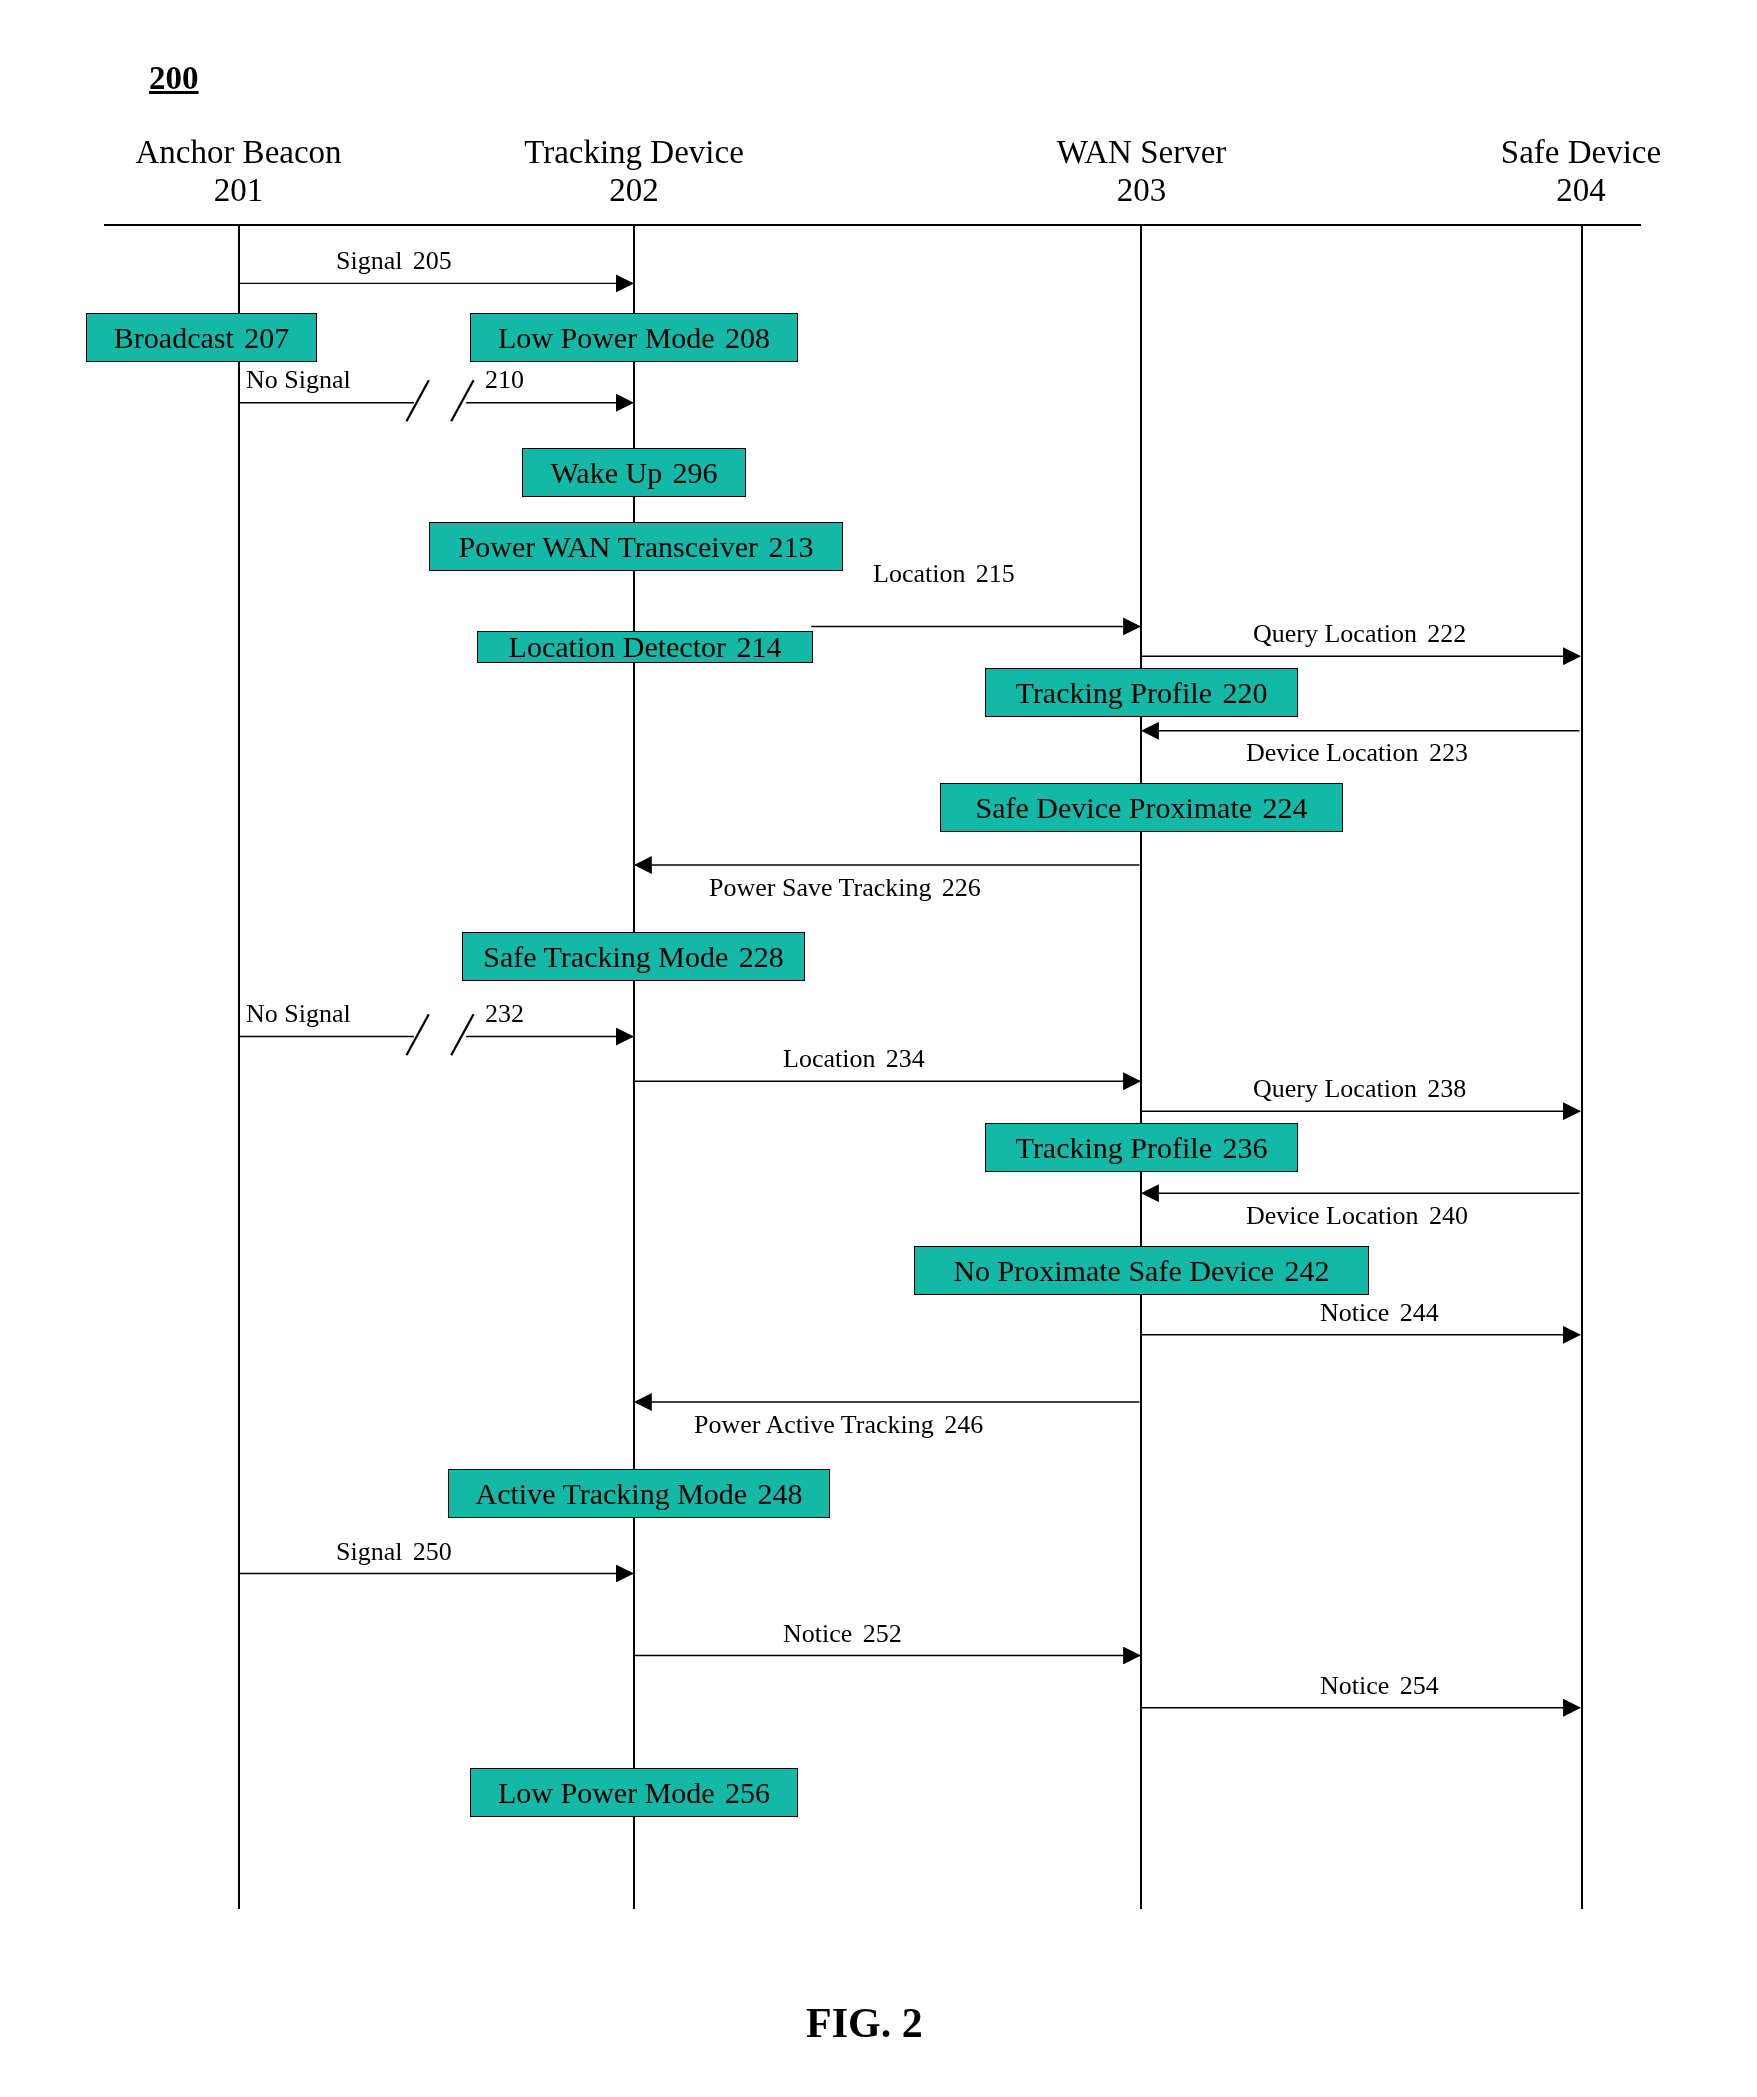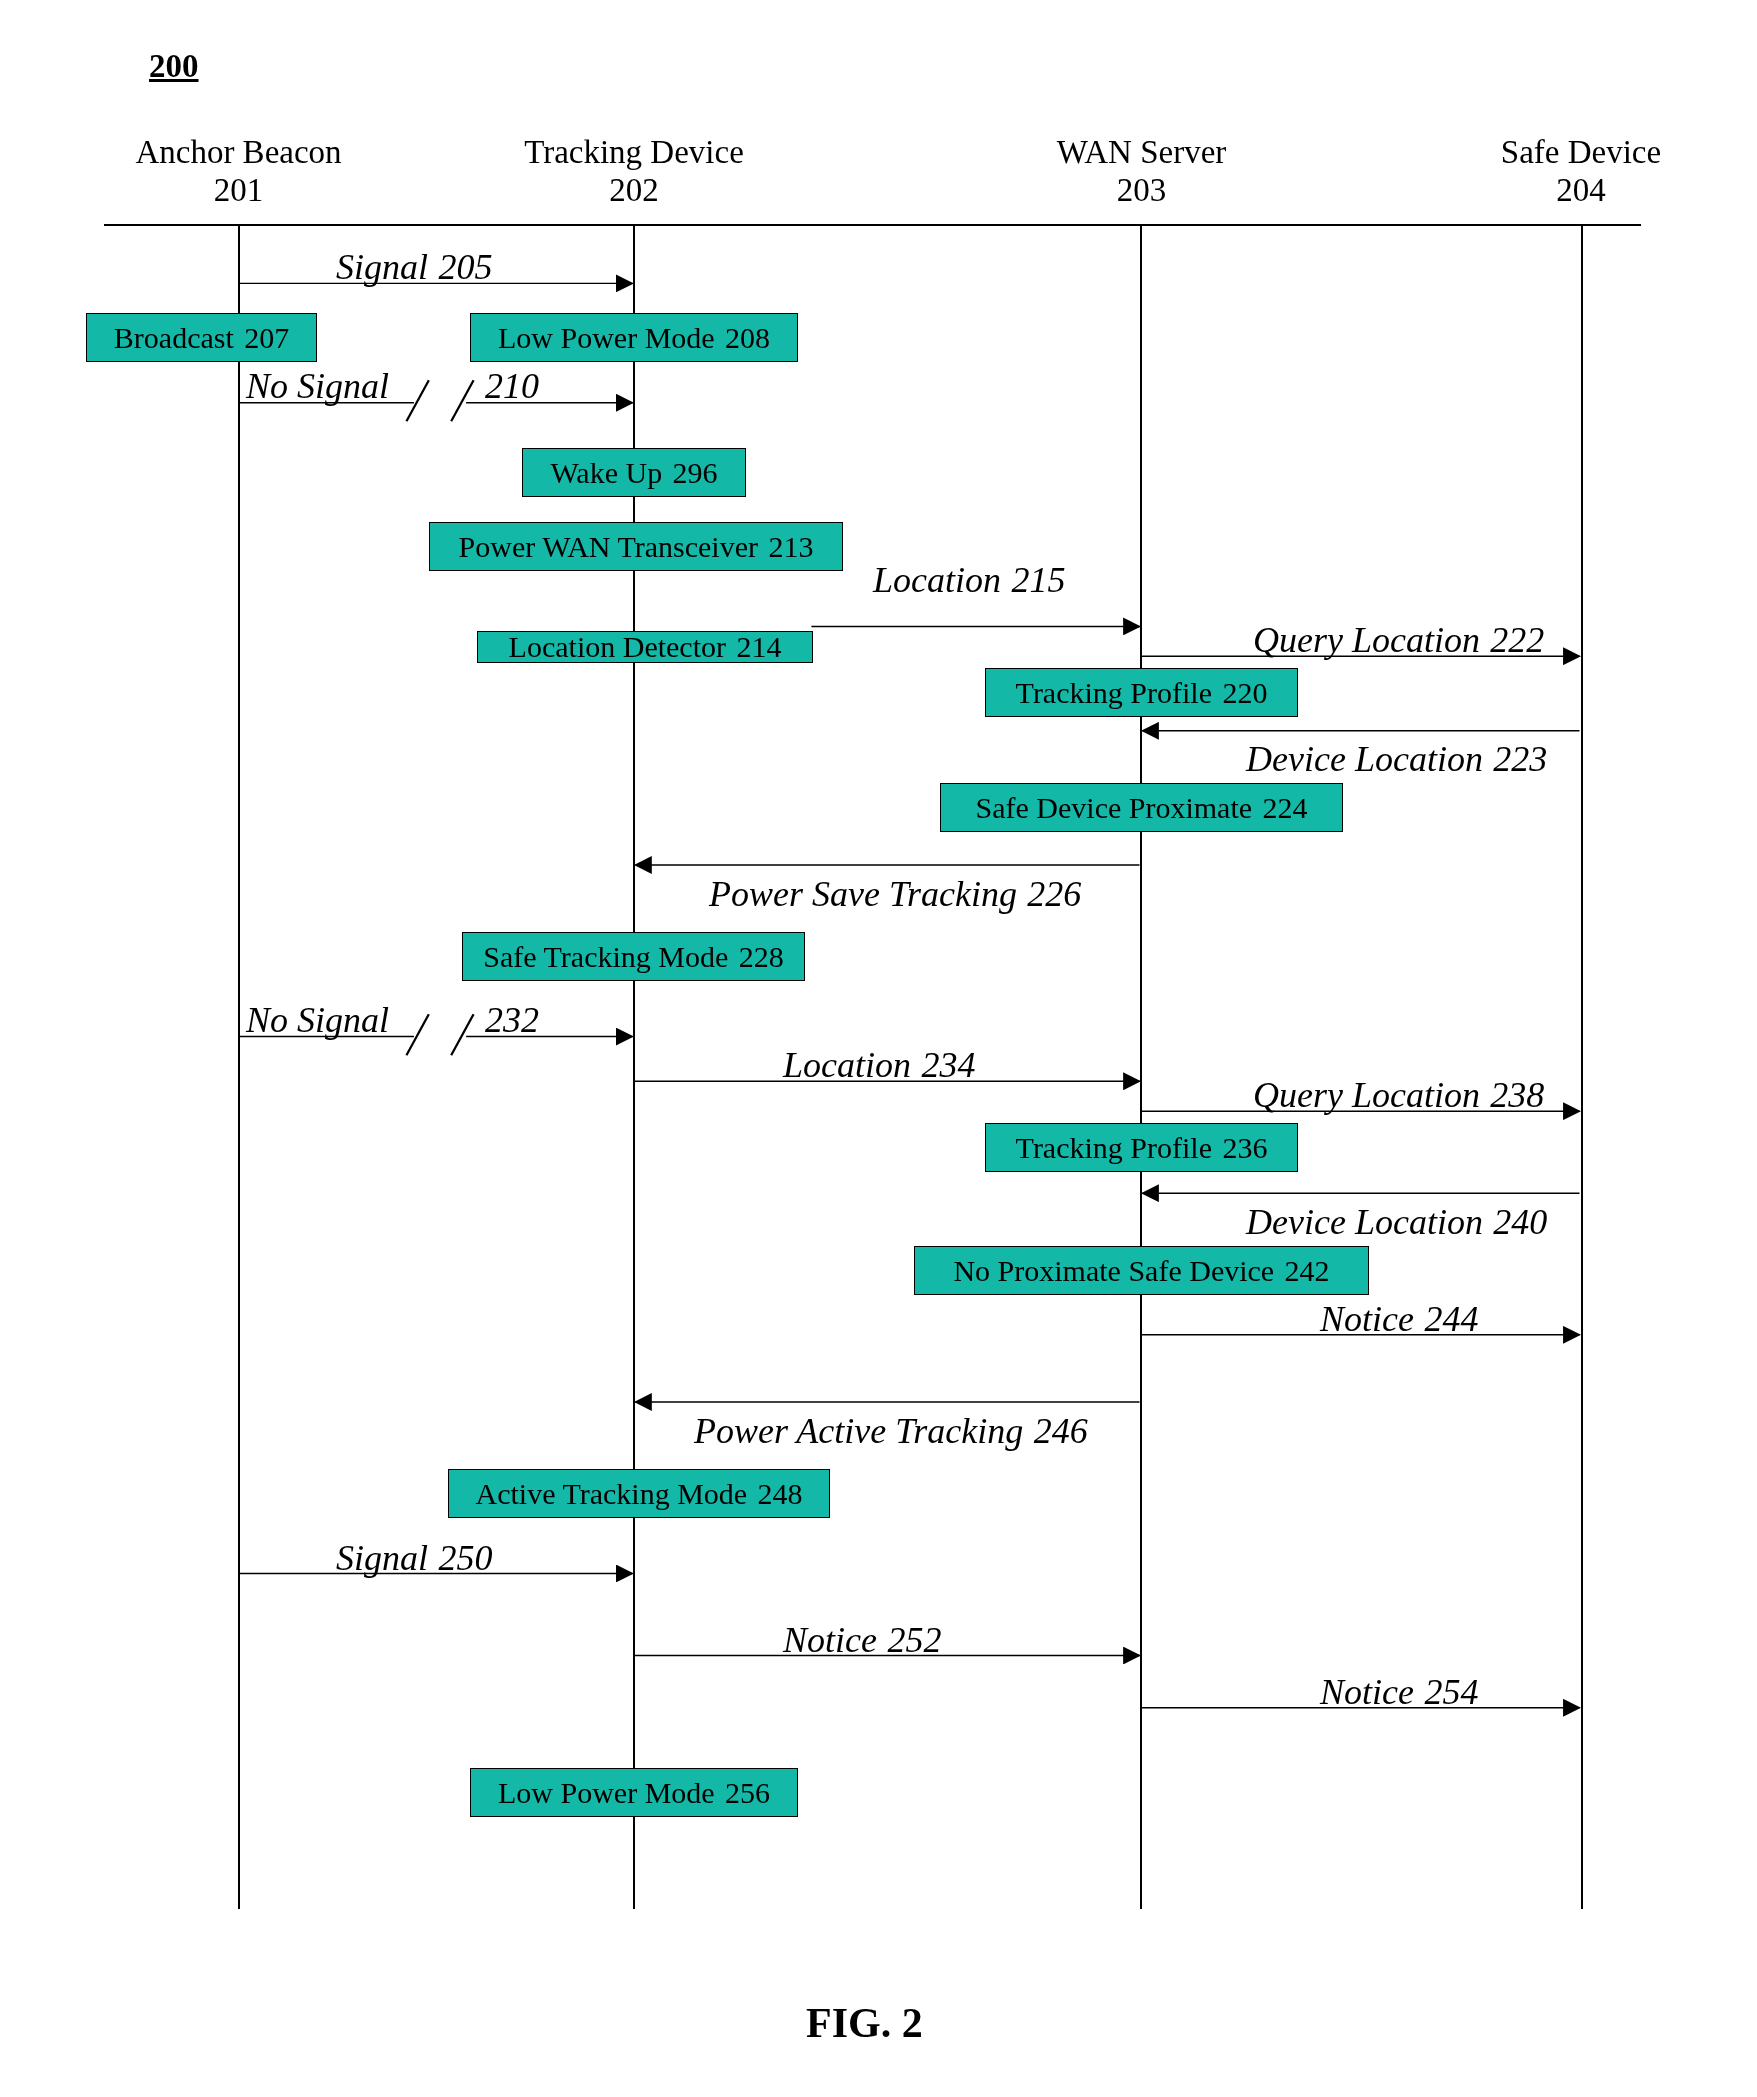--- a/index.html
+++ b/index.html
@@ -46,44 +46,43 @@
     display: flex;
     align-items: center;
     justify-content: center;
     white-space: nowrap;
     padding: 3px 10.4px;
     box-sizing: border-box;
   }
   .box .num { margin-left: 10.4px; }
   .msg-label {
     position: absolute;
-    font-size: 36px;
+    font-size: 26px;
     white-space: nowrap;
-    font-style: italic;
   }
   .msg-label .num { margin-left: 10.4px; }
   .fig-caption {
     position: absolute;
     font-size: 42px;
     font-weight: bold;
   }
   svg.arrows {
     position: absolute;
     left: 0; top: 0;
     width: 1757px;
     height: 2097px;
     pointer-events: none;
   }
 </style>
 </head>
 <body>
 
 <div class="page">
 
-  <div class="fig-num" style="left:149px; top:48px;">200</div>
+  <div class="fig-num" style="left:149px; top:60px;">200</div>
 
   <div class="lane-header" style="left:119px; top:134px; width:239px;">
     <span>Anchor Beacon</span>
     <span class="id">201</span>
   </div>
   <div class="lane-header" style="left:507px; top:134px; width:254px;">
     <span>Tracking Device</span>
     <span class="id">202</span>
   </div>
   <div class="lane-header" style="left:1022px; top:134px; width:239px;">

